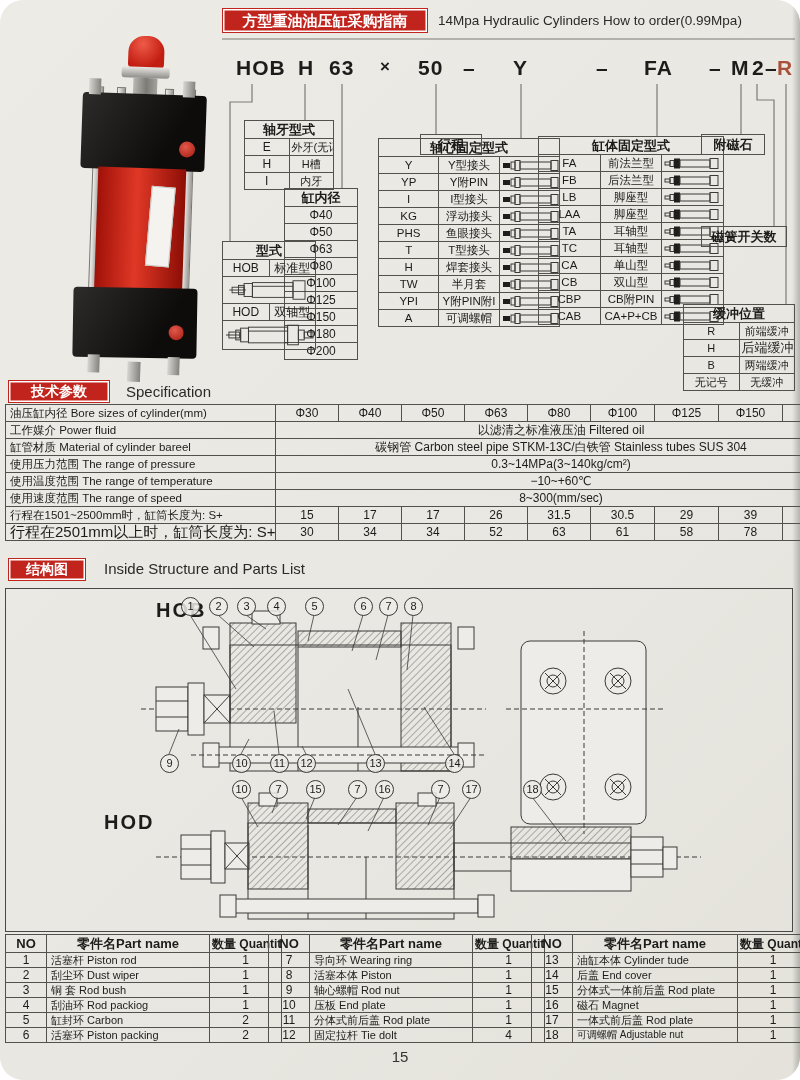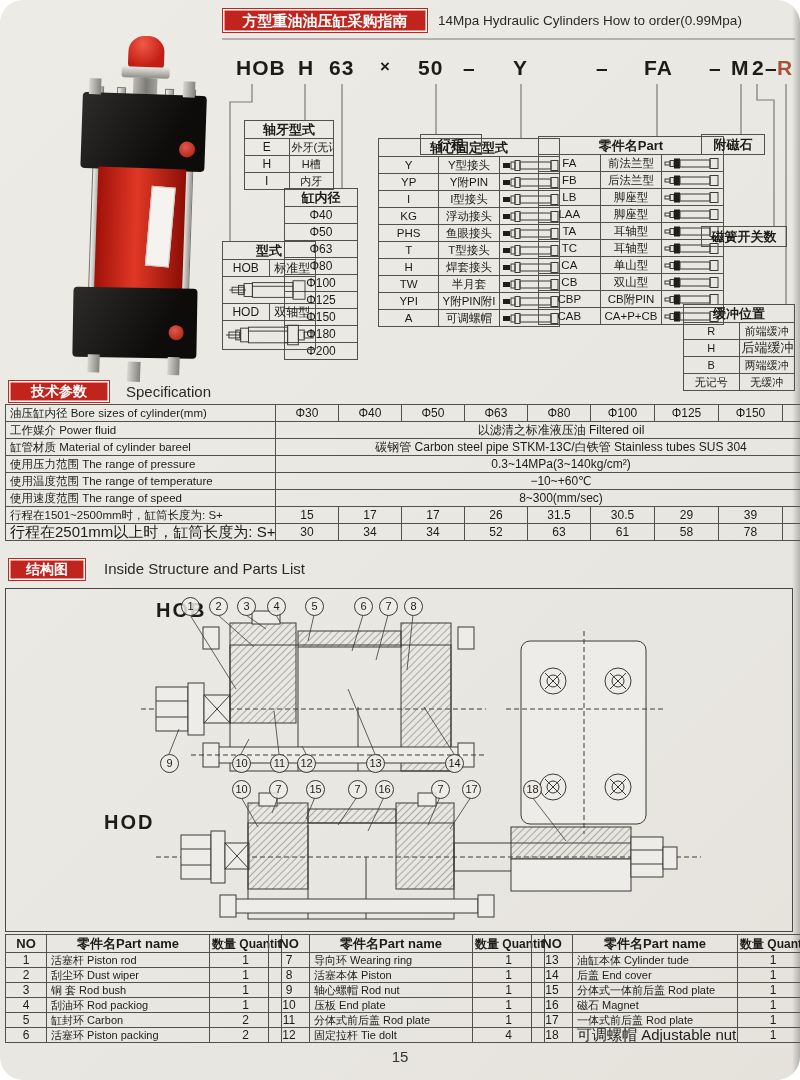--- a/index.html
+++ b/index.html
@@ -348,21 +348,21 @@
               <rect x="49" y="1.5" width="7" height="10" fill="none" stroke="#3b3a38"></rect>
             </svg>
           </td>
         </tr>
       </tbody>
   </table>
 
   <table class="tbl smalltbl" style="left:538px;top:136px;width:186px;">
     <tbody>
         <tr>
-          <td class="hd" colspan="3">零件名Part</td>
+          <td class="hd" colspan="3">缸体固定型式</td>
         </tr>
       </tbody>
     <tbody>
 
         <tr>
           <td style="width:36px;">FA</td>
           <td style="width:84px;">前法兰型</td>
           <td style="width:60px;">
             <svg width="56" height="13" viewBox="0 0 56 13">
               <rect x="1" y="5" width="5" height="3" fill="none" stroke="#3b3a38"></rect>
@@ -885,20 +885,20 @@
         </tr>
 
         <tr>
           <td style="height:14px;">17</td>
           <td class="l" style="font-size:11px;height:14px;">一体式前后盖 Rod plate</td>
           <td style="height:14px;">1</td>
         </tr>
 
         <tr>
           <td style="height:14px;">18</td>
-          <td class="l" style="font-size:15px;height:14px;">可调螺帽 Adjustable nut</td>
+          <td class="l" style="font-size:10px;height:14px;">可调螺帽 Adjustable nut</td>
           <td style="height:14px;">1</td>
         </tr>
       </tbody>
   </table>
 
   <div class="pagenum">15</div>
 </div>
 
 </body></html>

